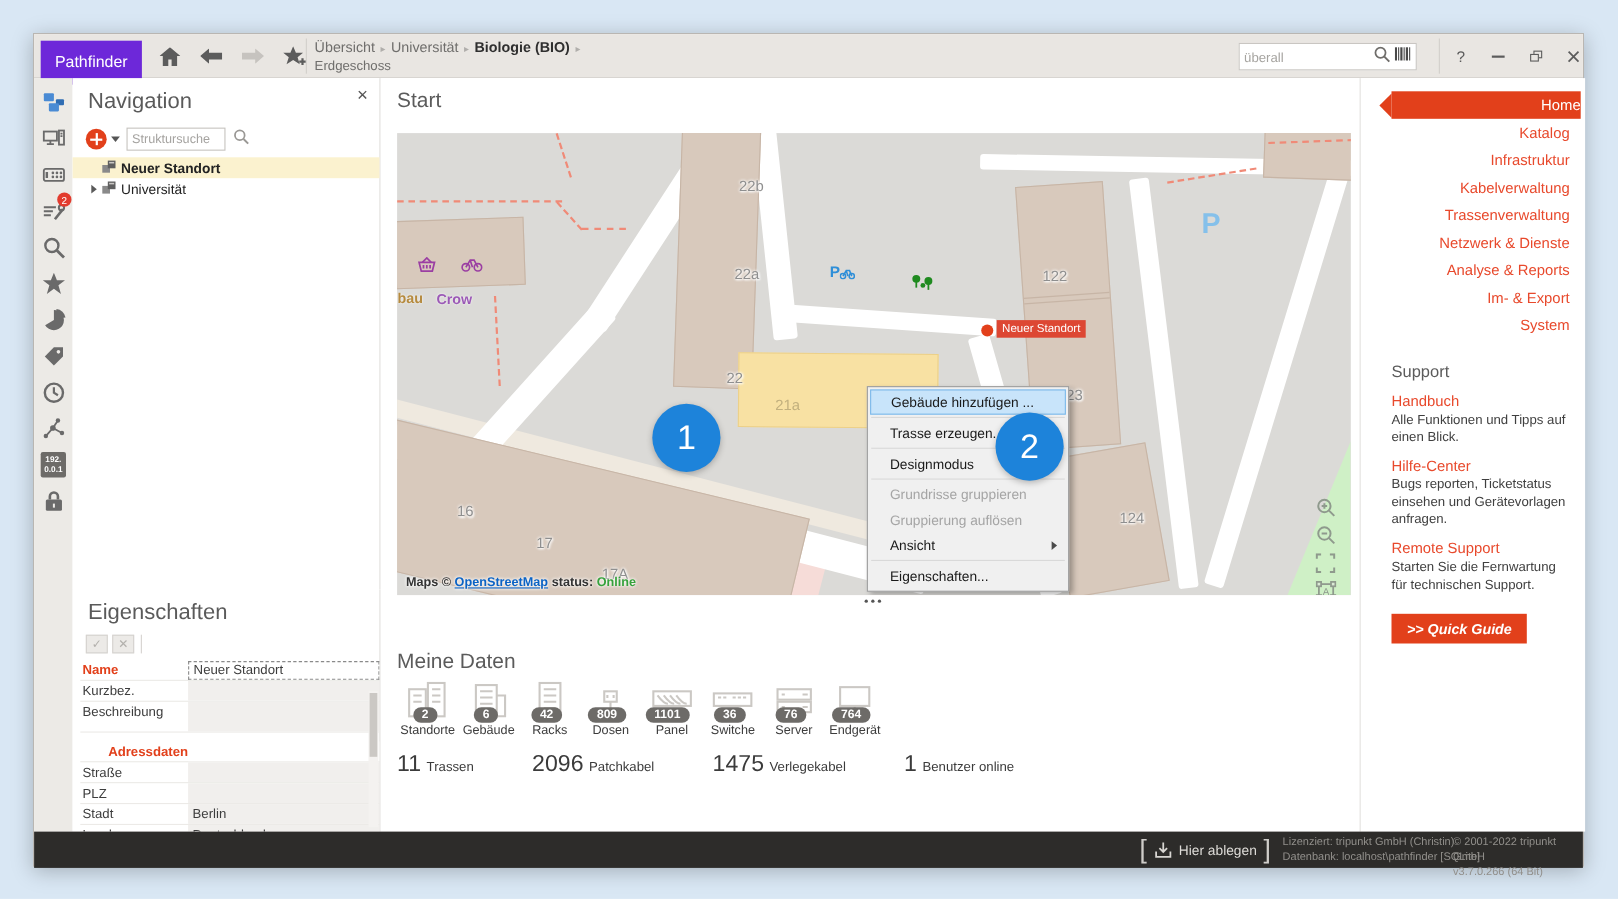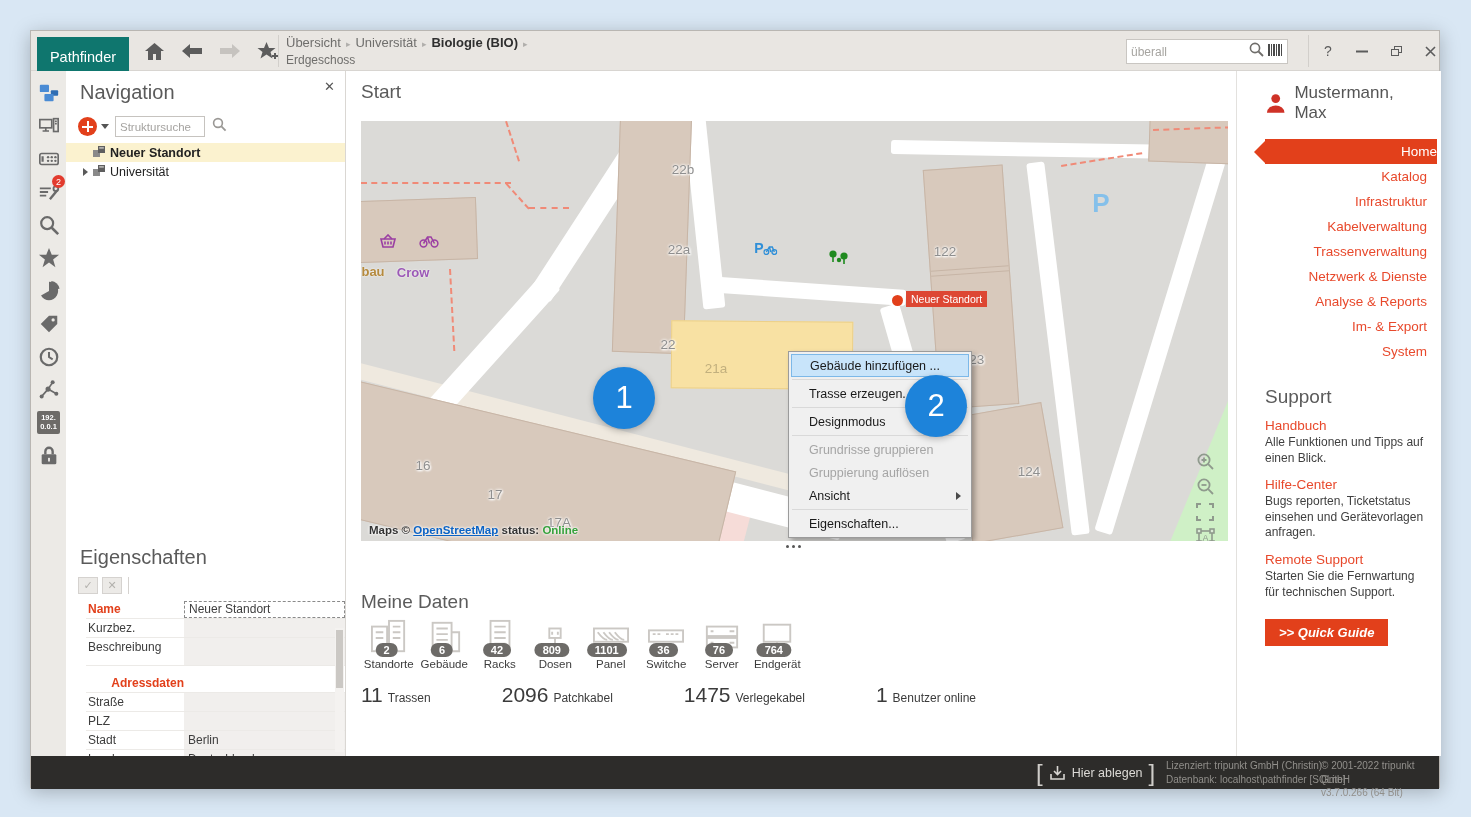--- a/index.html
+++ b/index.html
@@ -4,21 +4,21 @@
 <style>
   * { margin:0; padding:0; box-sizing:border-box; }
   html,body { width:1471px; height:817px; overflow:hidden; background:#d9e7f4;
               font-family:"Liberation Sans", sans-serif; }
   .win { position:absolute; left:30px; top:30px; width:1410px; height:758px;
          background:#fff; border:1px solid #b9b6b2; box-shadow:0 4px 18px rgba(0,0,0,.25); }
 
   
   .titlebar { position:absolute; left:0; top:0; width:100%; height:40px;
               background:#e9e6e2; border-bottom:1px solid #d8d5d1; }
-  .logo { position:absolute; left:6px; top:6px; width:92px; height:40px; background:#0f766e;
+  .logo { position:absolute; left:6px; top:6px; width:92px; height:40px; background:#6d28d9;
           color:#fff; font-size:14.5px; display:flex; align-items:center; justify-content:center; cursor:pointer; }
   .tb-ic { position:absolute; top:9px; width:26px; height:22px; display:flex; align-items:center; justify-content:center; }
   .tb-div { position:absolute; top:4px; width:1px; height:32px; background:#d2cfcb; }
   .crumbs { position:absolute; left:255px; top:4px; font-size:13px; color:#6f6e6c; line-height:16px; }
   .crumbs .sep { color:#b0aeab; font-size:9px; padding:0 5px; }
   .crumbs .cur { color:#2f2f2f; font-weight:bold; }
   .crumb2 { font-size:12px; }
   .searchbox { position:absolute; left:1095px; top:8px; width:162px; height:25px; background:#fff;
                border:1px solid #c9c6c2; display:flex; align-items:center; padding:0 4px; }
   .searchbox input { border:none; outline:none; flex:1; font-size:12px; color:#444; min-width:10px;
@@ -64,21 +64,21 @@
               border-left:5px solid #5a5a5a; }
   .tree-row .lbl { margin-left:4px; }
 
   
   .props { position:absolute; left:35px; top:505px; width:280px; height:220px; background:#fff;
            border-right:1px solid #dad7d3; overflow:hidden; }
   .ptools { display:flex; align-items:center; margin:8px 0 6px 12px; }
   .pbtn { width:20px; height:17px; background:#eceae7; border:1px solid #d5d2cf; color:#b3b1ad;
           font-size:11px; display:flex; align-items:center; justify-content:center; margin-right:4px; cursor:pointer; }
   .ptools .vline { width:1px; height:17px; background:#d5d2cf; margin-left:2px; }
-  .pgrid { margin-left:20px; }
+  .pgrid { margin-left:7px; }
   .prow { display:flex; height:19px; align-items:center; border-bottom:1px solid #eceae7; }
   .prow.tall { height:28px; align-items:flex-start; }
   .prow .pl { width:98px; font-size:12px; color:#3d3d3d; padding-left:2px; }
   .prow.tall .pl { padding-top:2px; }
   .prow .pl.red { color:#e2401b; font-weight:bold; }
   .prow .pv { flex:1; height:100%; background:#f1efed; font-size:12px; color:#3d3d3d;
               display:flex; align-items:center; padding-left:4px; }
   .prow.gap { margin-top:8px;text-align:right; }
   .prow .pv.edit { background:#fff; border:1px dashed #8a8a8a; height:17px; }
   .pscroll { position:absolute; right:1px; top:92px; bottom:4px; width:9px; background:#f4f2f0; }
@@ -130,36 +130,36 @@
   .map-handle { position:absolute; left:440px; top:474px; display:flex; gap:3px; cursor:row-resize; }
   .map-handle i { width:3px; height:3px; background:#555; border-radius:50%; }
 
   .mydata-title { position:absolute; left:15px; top:520px; font-size:19px; color:#5b5b5b; }
   .stats { position:absolute; left:15px; top:548px; display:flex; }
   .stat { position:relative; width:55.5px; text-align:center; cursor:pointer; }
   .stat svg { display:block; margin:0 auto; }
   .badge { position:absolute; top:24px; left:50%; transform:translateX(-60%); background:#6d6b68;
            color:#fff; font-size:11px; font-weight:bold; padding:1px 8px; border-radius:8px; }
   .stat .slbl { display:block; margin-top:3px; font-size:11.5px; color:#3c3c3c; }
-  .counters { position:absolute; left:15px; top:612px; display:flex; gap:71px; align-items:flex-start; }
+  .counters { position:absolute; left:15px; top:612px; display:flex; gap:53px; align-items:flex-start; }
   .counter { display:flex; align-items:baseline; gap:5px; }
   .counter .num { font-size:21px; color:#3b3b3b; }
   .counter .clbl { font-size:12px; color:#3b3b3b; }
 
   
   .rightbar { position:absolute; left:1205px; top:40px; width:205px; height:685px; background:#fff;
               border-left:1px solid #e3e1de; padding:12px 14px 0 28px; }
   .userrow { display:flex; align-items:center; gap:8px; margin-bottom:16px; }
   .username { font-size:17px; color:#555; }
   .rmenu { list-style:none;text-align:right; }
   .rmenu li { height:25px; line-height:25px; font-size:13.5px; color:#e8492c; cursor:pointer; position:relative; }
   .rmenu li.active { background:#e2401b; color:#fff; margin-left:0; padding-left:0; width:172px; }
   .rmenu li.active::before { content:""; position:absolute; left:-11px; top:1.5px; width:0; height:0;
         border-top:11px solid transparent; border-bottom:11px solid transparent; border-right:11px solid #e2401b; }
-  .support-title { font-size:19px; color:#5b5b5b; margin:22px 0 10px 0; }
+  .support-title { font-size:15px; color:#5b5b5b; margin:22px 0 10px 0; }
   .sup-block { margin-bottom:11px; }
   .sup-link { font-size:13.5px; color:#e8492c; cursor:pointer; }
   .sup-desc { font-size:12px; color:#3f3f3f; line-height:1.3; margin-top:2px; }
   .quickguide { display:inline-block; margin-top:8px; background:#e2401b; color:#fff; font-size:13px;
                 font-weight:bold; padding:6px 14px; cursor:pointer;font-style:italic; }
 
   
   .statusbar { position:absolute; left:0; top:725px; width:100%; height:33px; background:#2d2c2a; }
   .dropzone { position:absolute; left:1005px; top:0; height:33px; display:flex; align-items:center;
               gap:6px; color:#dddbd7; font-size:12.5px; cursor:pointer; }
@@ -458,21 +458,21 @@
       <div class="dash" style="left:168px;top:86px;width:40px;"></div>
       <div class="dash" style="left:90px;top:148px;width:82px;transform:rotate(87deg);"></div>
       <div class="dash" style="left:700px;top:44px;width:82px;transform:rotate(-9deg);"></div>
       <div class="dash" style="left:792px;top:8px;width:78px;transform:rotate(-2deg);"></div>
 
       <span class="hn" style="left:322px;top:8px;">22b</span>
       <span class="hn" style="left:318px;top:88px;">22a</span>
       <span class="hn" style="left:307px;top:183px;">22</span>
       <span class="hn faint" style="left:355px;top:207px;">21a</span>
       <span class="hn faint" style="left:437px;top:207px;">21</span>
-      <span class="hn" style="left:584px;top:90px;">122</span>
+      <span class="hn" style="left:598px;top:90px;">122</span>
       <span class="hn" style="left:612px;top:198px;">123</span>
       <span class="hn" style="left:668px;top:310px;">124</span>
       <span class="hn" style="left:62px;top:304px;">16</span>
       <span class="hn" style="left:134px;top:333px;">17</span>
       <span class="hn" style="left:198px;top:361px;">17A</span>
 
       <span class="poi pbig" style="left:740px;top:82px;">P</span>
       <span class="poi" style="left:405px;top:127px;"><span class="psmall">P</span><svg width="14" height="10" viewBox="0 0 14 10" style="vertical-align:-2px;">
             <g fill="none" stroke="#2f8fd8" stroke-width="1.4">
               <circle cx="3" cy="7" r="2.4"></circle>
@@ -664,27 +664,20 @@
           <span class="clbl">Verlegekabel</span>
         </div>
       <div class="counter">
           <span class="num">1</span>
           <span class="clbl">Benutzer online</span>
         </div>
     </div>
   </div>
 
   <div class="rightbar">
-    <div class="userrow">
-      <svg width="22" height="22" viewBox="0 0 22 22">
-          <circle cx="11" cy="6.5" r="4.5" fill="#cf3227"></circle>
-          <path d="M2 21 a9 7.5 0 0 1 18 0 Z" fill="#cf3227"></path>
-        </svg>
-      <span class="username">Mustermann, Max</span>
-    </div>
     <ul class="rmenu">
       <li class="active" style="padding-left:0;">Home</li>
       <li>Katalog</li>
       <li>Infrastruktur</li>
       <li>Kabelverwaltung</li>
       <li>Trassenverwaltung</li>
       <li>Netzwerk &amp; Dienste</li>
       <li>Analyse &amp; Reports</li>
       <li>Im- &amp; Export</li>
       <li>System</li>

